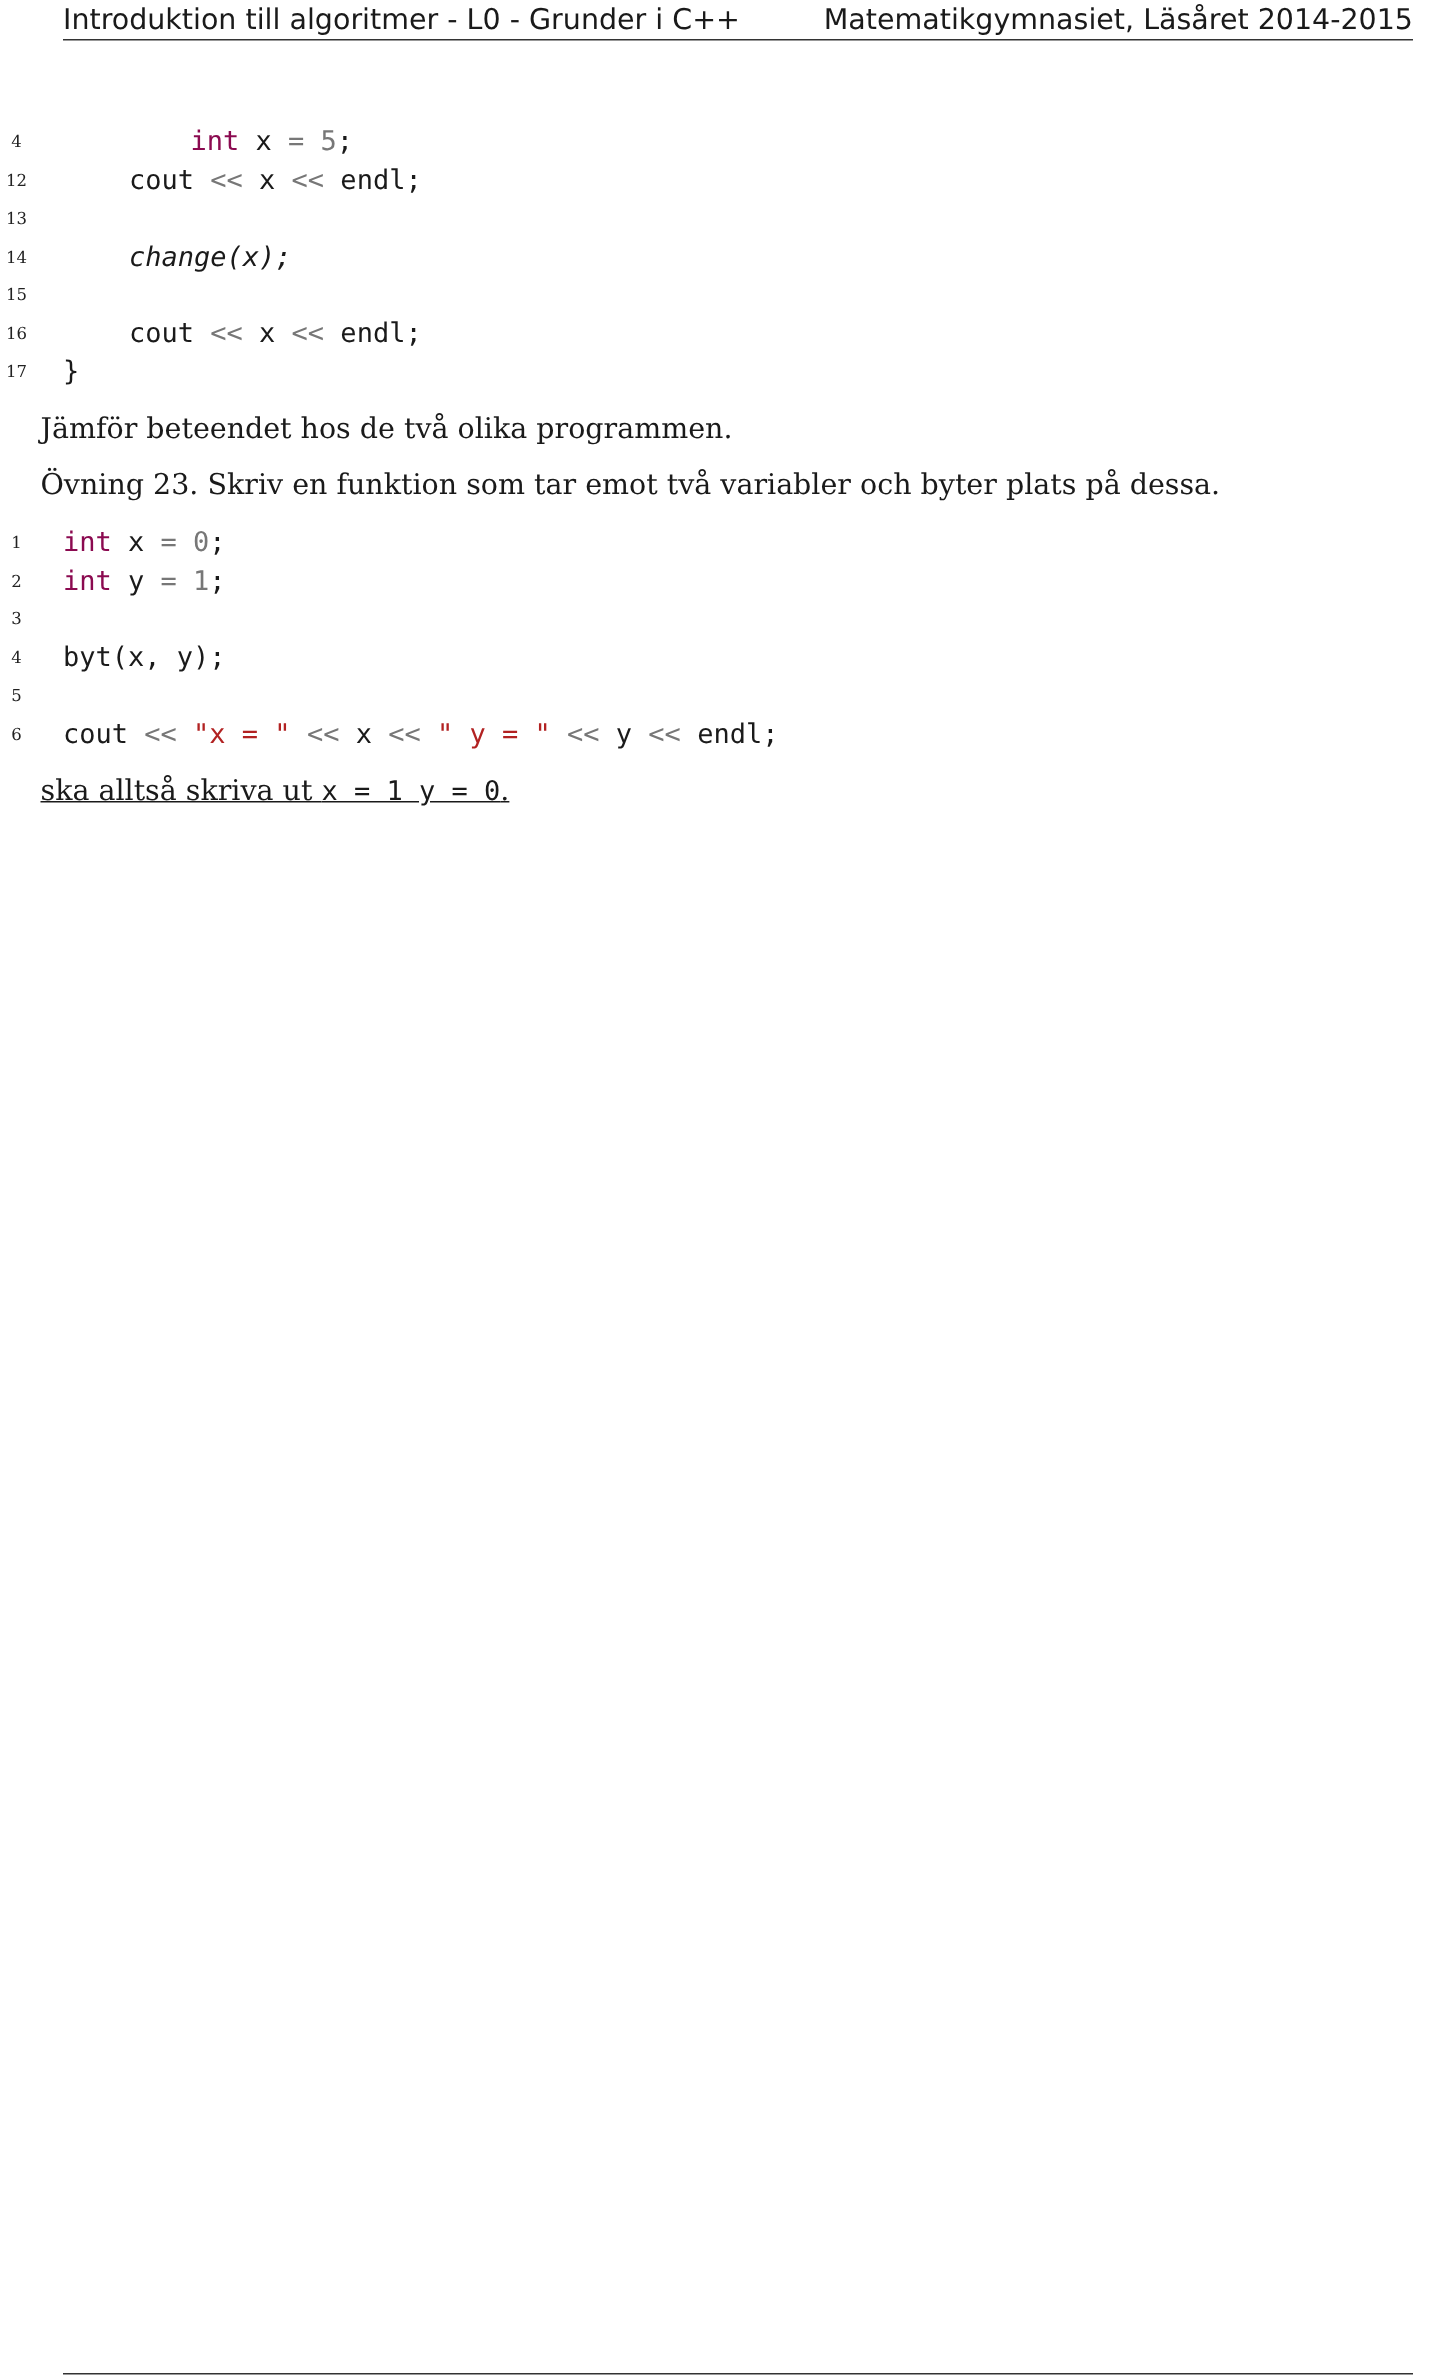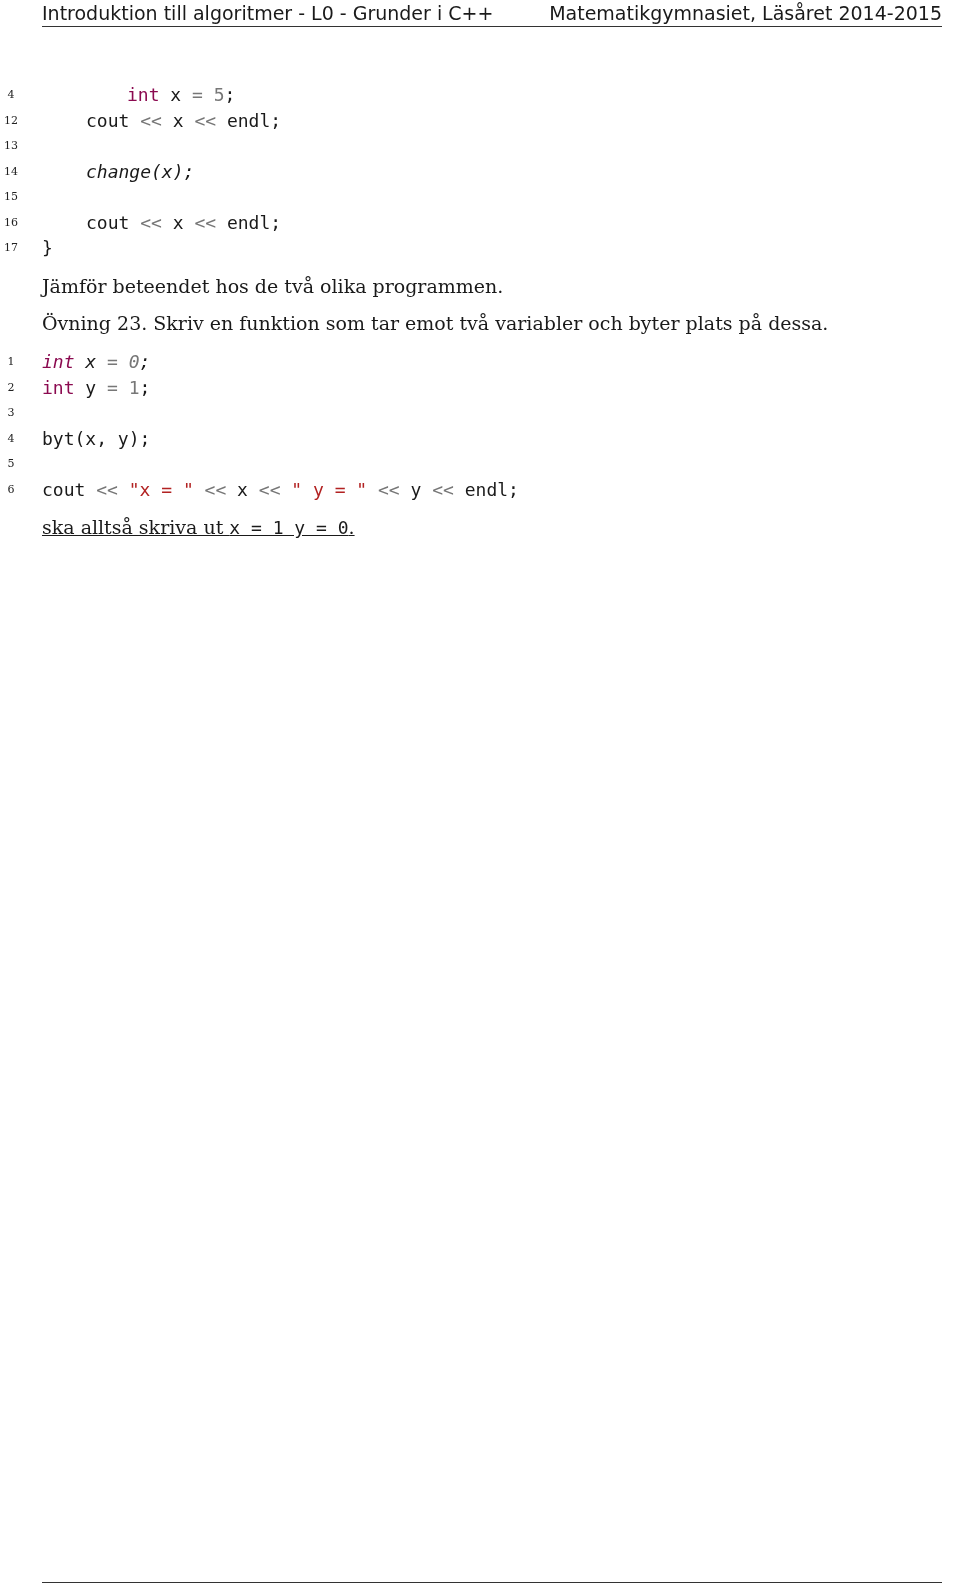--- a/index.html
+++ b/index.html
@@ -8,21 +8,21 @@
   .header .left { position: absolute; left: 0; top: 0; }
   .header .right { position: absolute; right: 0; top: 0; }
   .footer-rule { position: absolute; left: 42px; top: 1582px; width: 900px; height: 0; border-top: 1.5px solid #333; }
   .code-line { position: absolute; left: 0; height: 26px; font-family: "DejaVu Sans Mono", "Liberation Mono", monospace; font-size: 18px; line-height: 26px; white-space: pre; }
   .ln { position: absolute; left: 0; width: 22px; text-align: center; font-family: "DejaVu Serif", serif; font-size: 11px; color: #222; }
   .code { position: absolute; }
   .kw { color: #8b0a50; }
   .num { color: #777; }
   .op { color: #777; }
   .str { color: #b22222; }
-  .prose { position: absolute; left: 42px; font-family: "DejaVu Serif", "Liberation Serif", serif; font-size: 19px; line-height: 26px; white-space: nowrap; }
+  .prose { position: absolute; left: 27px; font-family: "DejaVu Serif", "Liberation Serif", serif; font-size: 19px; line-height: 26px; white-space: nowrap; }
   .bold { font-weight: normal; }
   .mono { font-family: "DejaVu Sans Mono", monospace; font-size: 18px; }
 </style>
 </head>
 <body>
 
 <div class="header">
   <span class="left">Introduktion till algoritmer - L0 - Grunder i C++</span>
   <span class="right">Matematikgymnasiet, Läsåret 2014-2015</span>
 </div>
@@ -38,21 +38,21 @@
   </div>
 
 <div class="prose" style="top:273px;">Jämför beteendet hos de två olika programmen.</div>
 
 <div class="prose" style="top:310px;">
   <span class="bold">Övning 23.</span>
   <span>Skriv en funktion som tar emot två variabler och byter plats på dessa.</span>
 </div>
 
 <div id="listing2">
-    <div class="code-line" style="top: 349px;"><span class="ln">1</span><span class="code" style="left: 42px; font-style: italic;"><span class="kw">int</span><span> x </span><span class="op">=</span><span> </span><span class="num">0</span><span>;</span></span></div>
+    <div class="code-line" style="top: 349px;"><span class="ln">1</span><span class="code" style="left: 42px;"><span class="kw">int</span><span> x </span><span class="op">=</span><span> </span><span class="num">0</span><span>;</span></span></div>
     <div class="code-line" style="top: 374.5px;"><span class="ln">2</span><span class="code" style="left: 42px; text-align: center;"><span class="kw">int</span><span> y </span><span class="op">=</span><span> </span><span class="num">1</span><span>;</span></span></div>
     <div class="code-line" style="top: 400px;"><span class="ln">3</span><span class="code" style="left: 42px;"></span></div>
     <div class="code-line" style="top: 425.5px;"><span class="ln">4</span><span class="code" style="left: 42px;"><span>byt(x, y);</span></span></div>
     <div class="code-line" style="top: 451px;"><span class="ln">5</span><span class="code" style="left: 42px;"></span></div>
     <div class="code-line" style="top: 476.5px;"><span class="ln">6</span><span class="code" style="left: 42px;"><span>cout </span><span class="op">&lt;&lt;</span><span> </span><span class="str">"x = "</span><span> </span><span class="op">&lt;&lt;</span><span> x </span><span class="op">&lt;&lt;</span><span> </span><span class="str">" y = "</span><span> </span><span class="op">&lt;&lt;</span><span> y </span><span class="op">&lt;&lt;</span><span> endl;</span></span></div>
   </div>
 
 <div class="prose" style="top:514px;text-decoration:underline;">
   <span>ska alltså skriva ut </span><span class="mono">x = 1 y = 0</span><span>.</span>
 </div>

